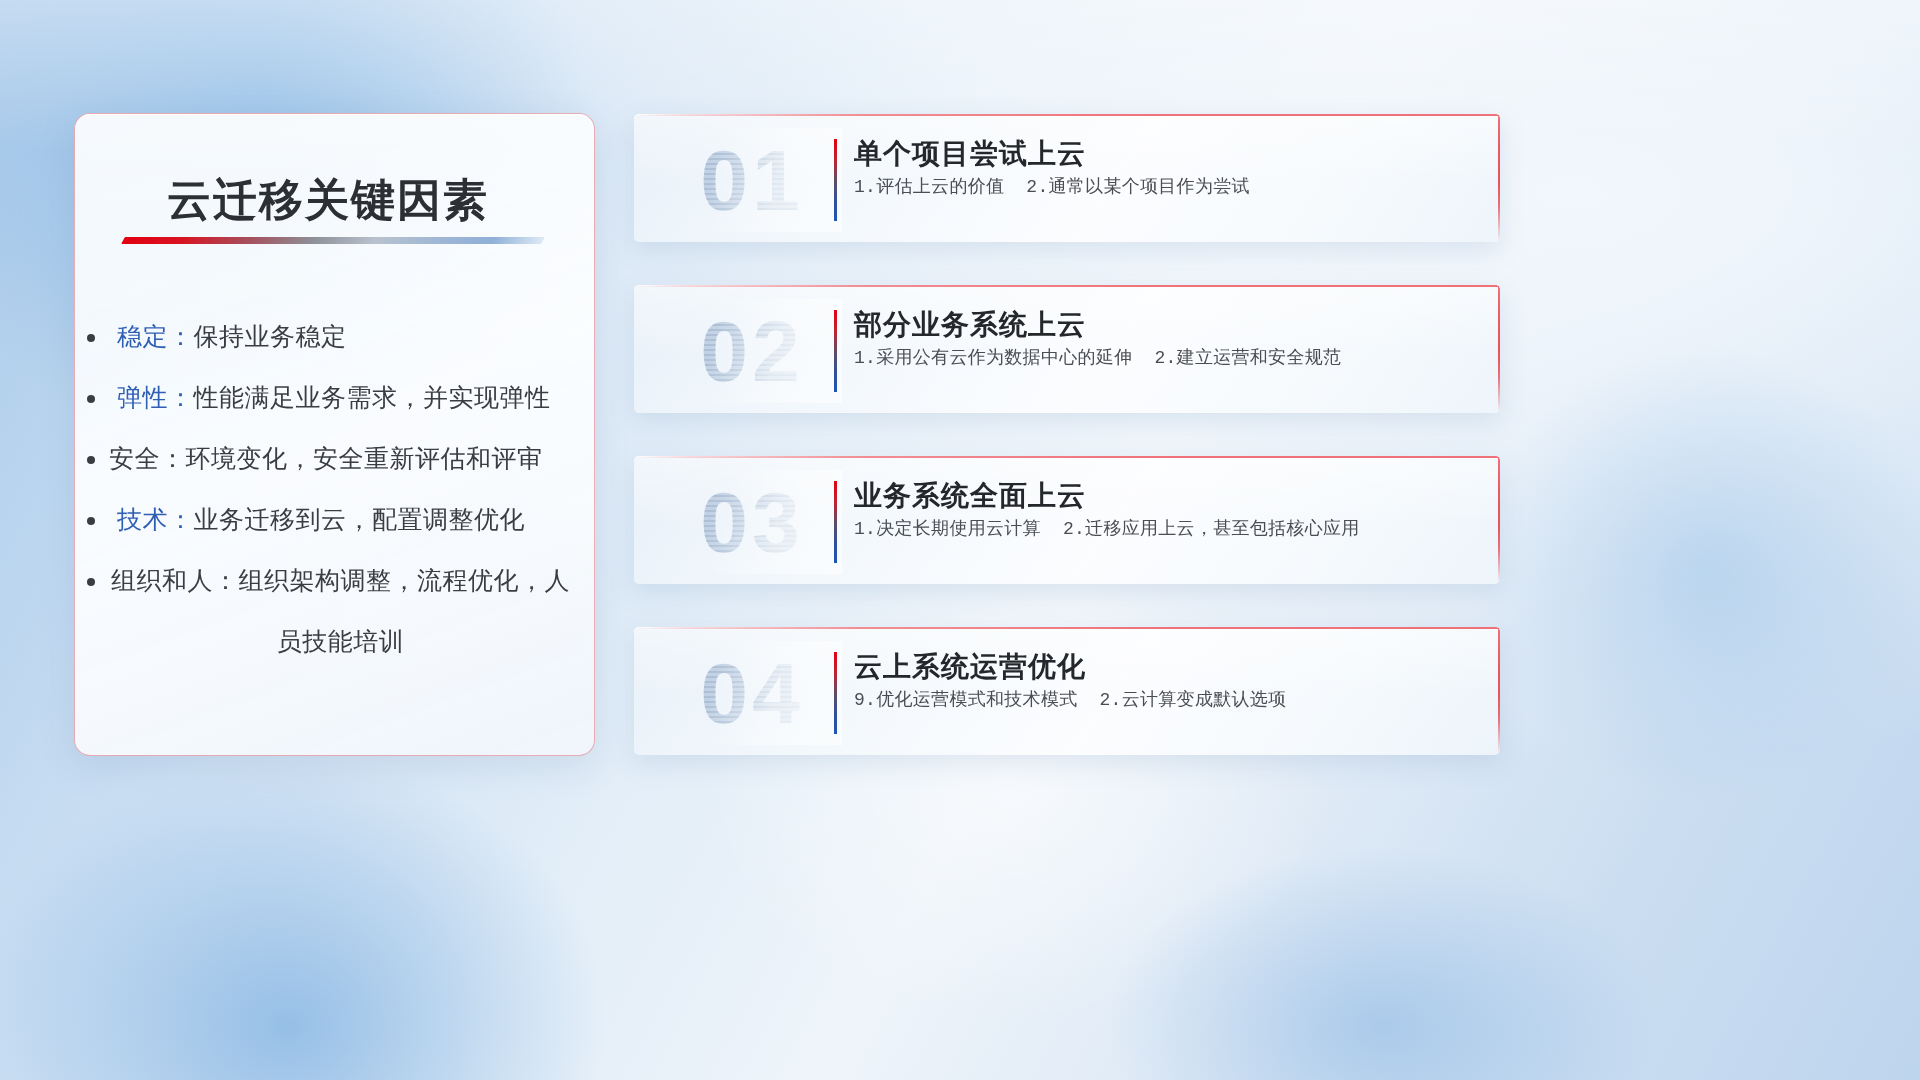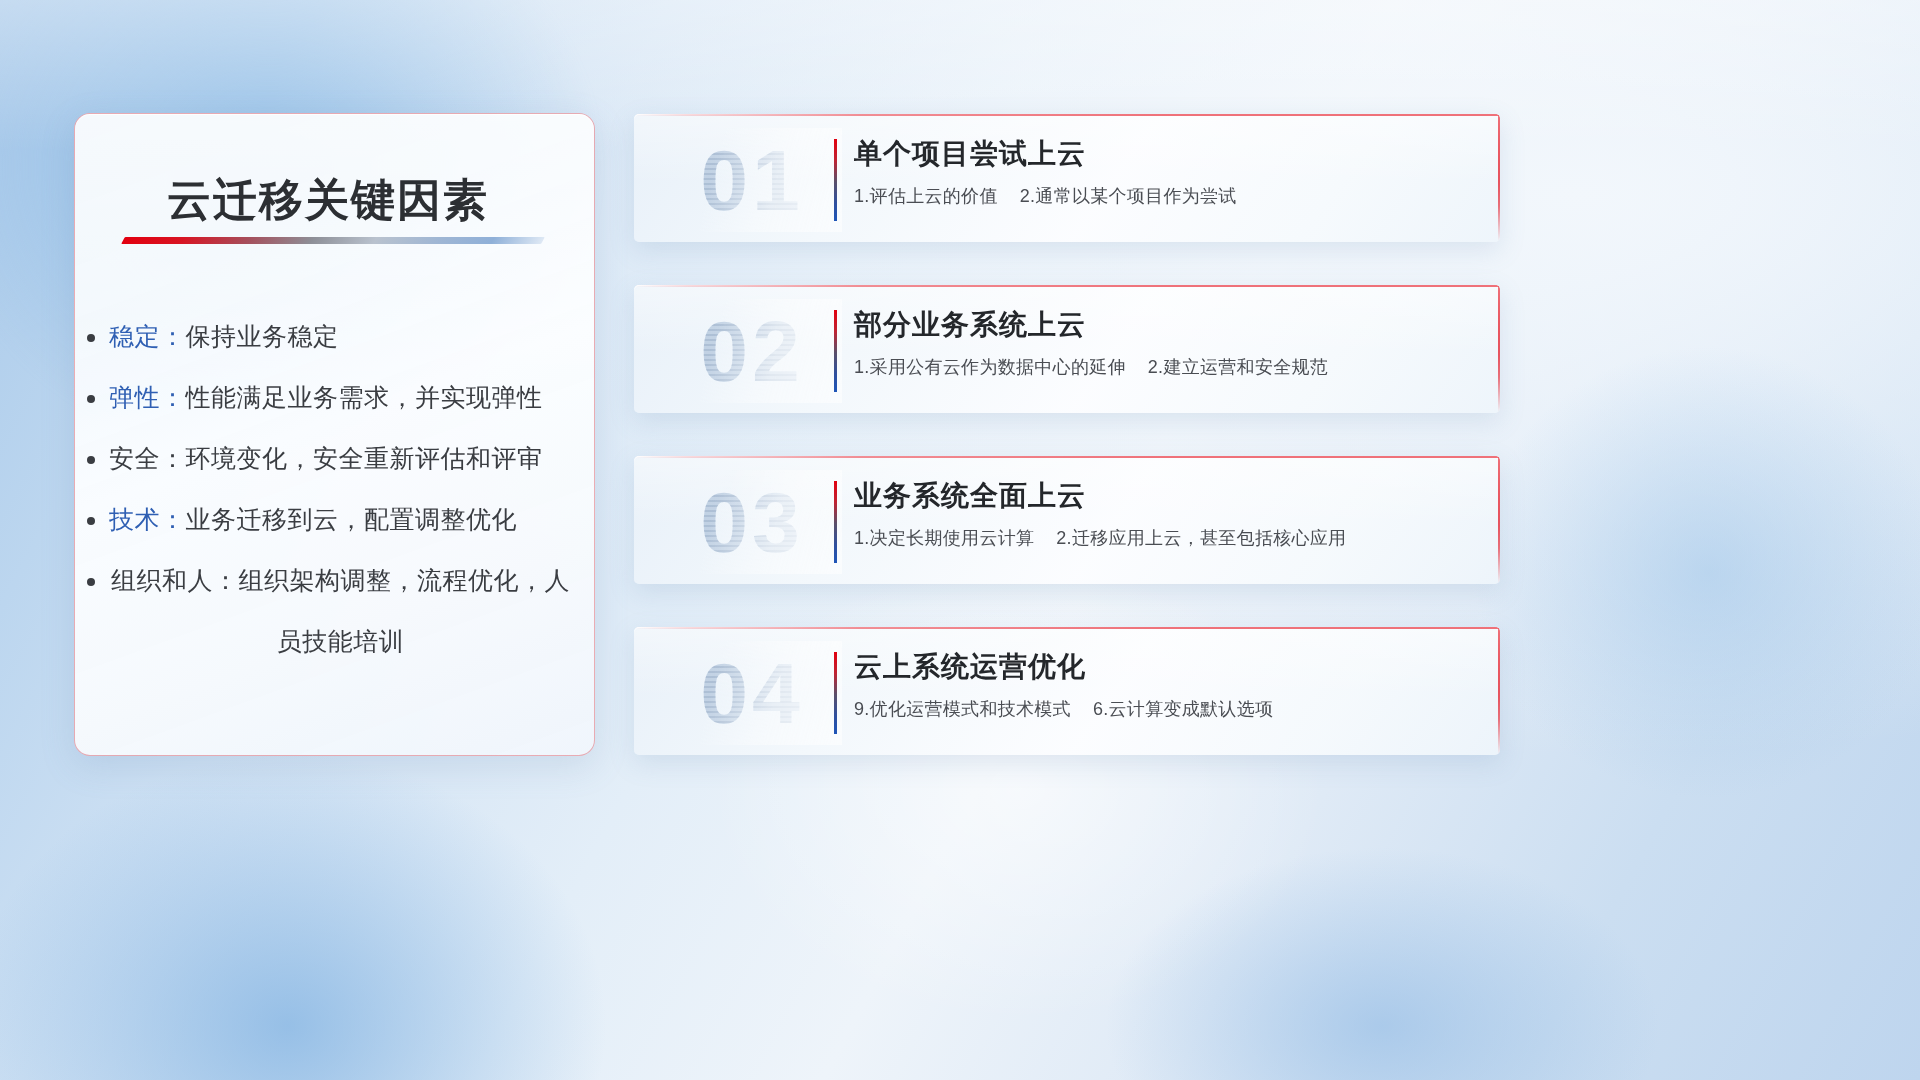--- a/index.html
+++ b/index.html
@@ -91,21 +91,21 @@
 
   .panel-list {
     position:absolute; left:34px; top:192px; right:22px;
   }
   .list-row {
     font-size:25px; line-height:61px; color:#3a3d42;
     white-space:nowrap; letter-spacing:.5px;
   }
   .list-row.wrap { white-space:normal; line-height:61px;text-align:center; }
   .row-label { font-weight:400; }
-  .row-label.blue { color:#2f5fb3; }
+  .row-label.blue { color:#2f5fb3;margin-left:8px; }
   .row-label.dark { color:#3a3d42; }
   .row-text { color:#3a3d42; }
 
   
   .cards { position:absolute; left:634px; top:114px; width:866px; }
   .card {
     position:relative; height:128px; margin-bottom:43px;
     border-radius:5px;
     background:linear-gradient(125deg,
       rgba(233,241,249,.93) 0%,
@@ -158,23 +158,22 @@
     position:absolute; left:200px; top:25px; width:3px; height:82px;
     background:linear-gradient(180deg, #e2000f 0%, #c02433 26%, #5a4f69 52%, #2f4f9e 78%, #1e55b8 100%);
   }
 
   .card-body { position:absolute; left:220px; top:20px; right:26px; }
   .card-title {
     font-size:28px; font-weight:700; color:#24272b;
     letter-spacing:1px; line-height:40px; white-space:nowrap;
   }
   .card-desc {
-    margin-top:9px;
     font-size:18px; color:#4a4d53; letter-spacing:.3px;
-    line-height:26px; white-space:nowrap;
+    line-height:26px; white-space:nowrap;font-family:Liberation Mono, monospace;
   }
   .card-desc .gap { display:inline-block; width:22px; }
 </style>
 </head>
 <body>
 
 <div id="bg">
   <div class="base"></div>
   <div class="glow-tl"></div>
   <div class="glow-bl"></div>
@@ -234,18 +233,18 @@
         </div>
       </article>
       <article class="card">
         <div class="card-accent"></div>
         <div class="card-accent-r"></div>
         <div class="card-sheen"></div>
         <div class="card-num">04</div>
         <div class="card-bar"></div>
         <div class="card-body">
           <div class="card-title">云上系统运营优化</div>
-          <div class="card-desc"><span>9.优化运营模式和技术模式</span><span class="gap"></span><span>6.云计算变成默认选项</span></div>
+          <div class="card-desc"><span>9.优化运营模式和技术模式</span><span class="gap"></span><span>2.云计算变成默认选项</span></div>
         </div>
       </article>
     </section>
 
 </div>
 
 </body></html>

